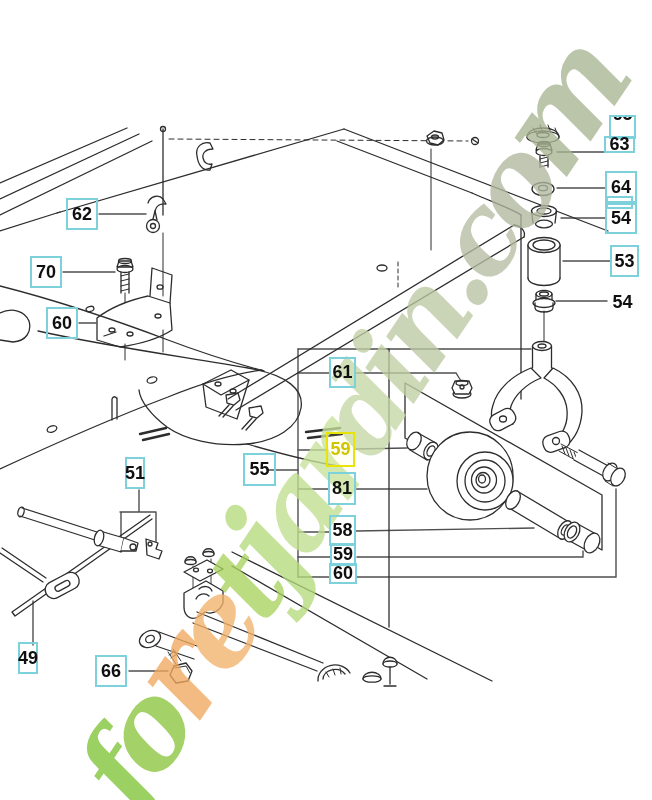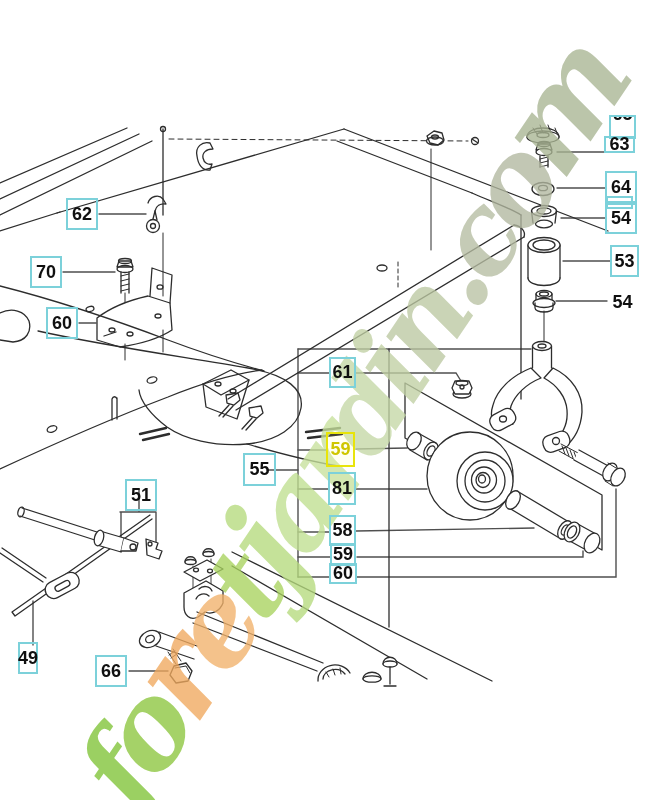--- a/index.html
+++ b/index.html
@@ -331,21 +331,21 @@
 
   <div class="co" style="left:66px;top:198px;width:32px;height:32px">
       <span>62</span>
     </div>
   <div class="co" style="left:30px;top:256px;width:32px;height:32px">
       <span>70</span>
     </div>
   <div class="co" style="left:46px;top:307px;width:32px;height:32px">
       <span>60</span>
     </div>
-  <div class="co" style="left:125px;top:479px;width:32px;height:32px">
+  <div class="co" style="left:125px;top:457px;width:20px;height:32px">
       <span>51</span>
     </div>
   <div class="co" style="left:18px;top:642px;width:20px;height:32px">
       <span>49</span>
     </div>
   <div class="co" style="left:95px;top:655px;width:32px;height:32px">
       <span>66</span>
     </div>
   <div class="co" style="left:243px;top:453px;width:33px;height:33px">
       <span>55</span>

